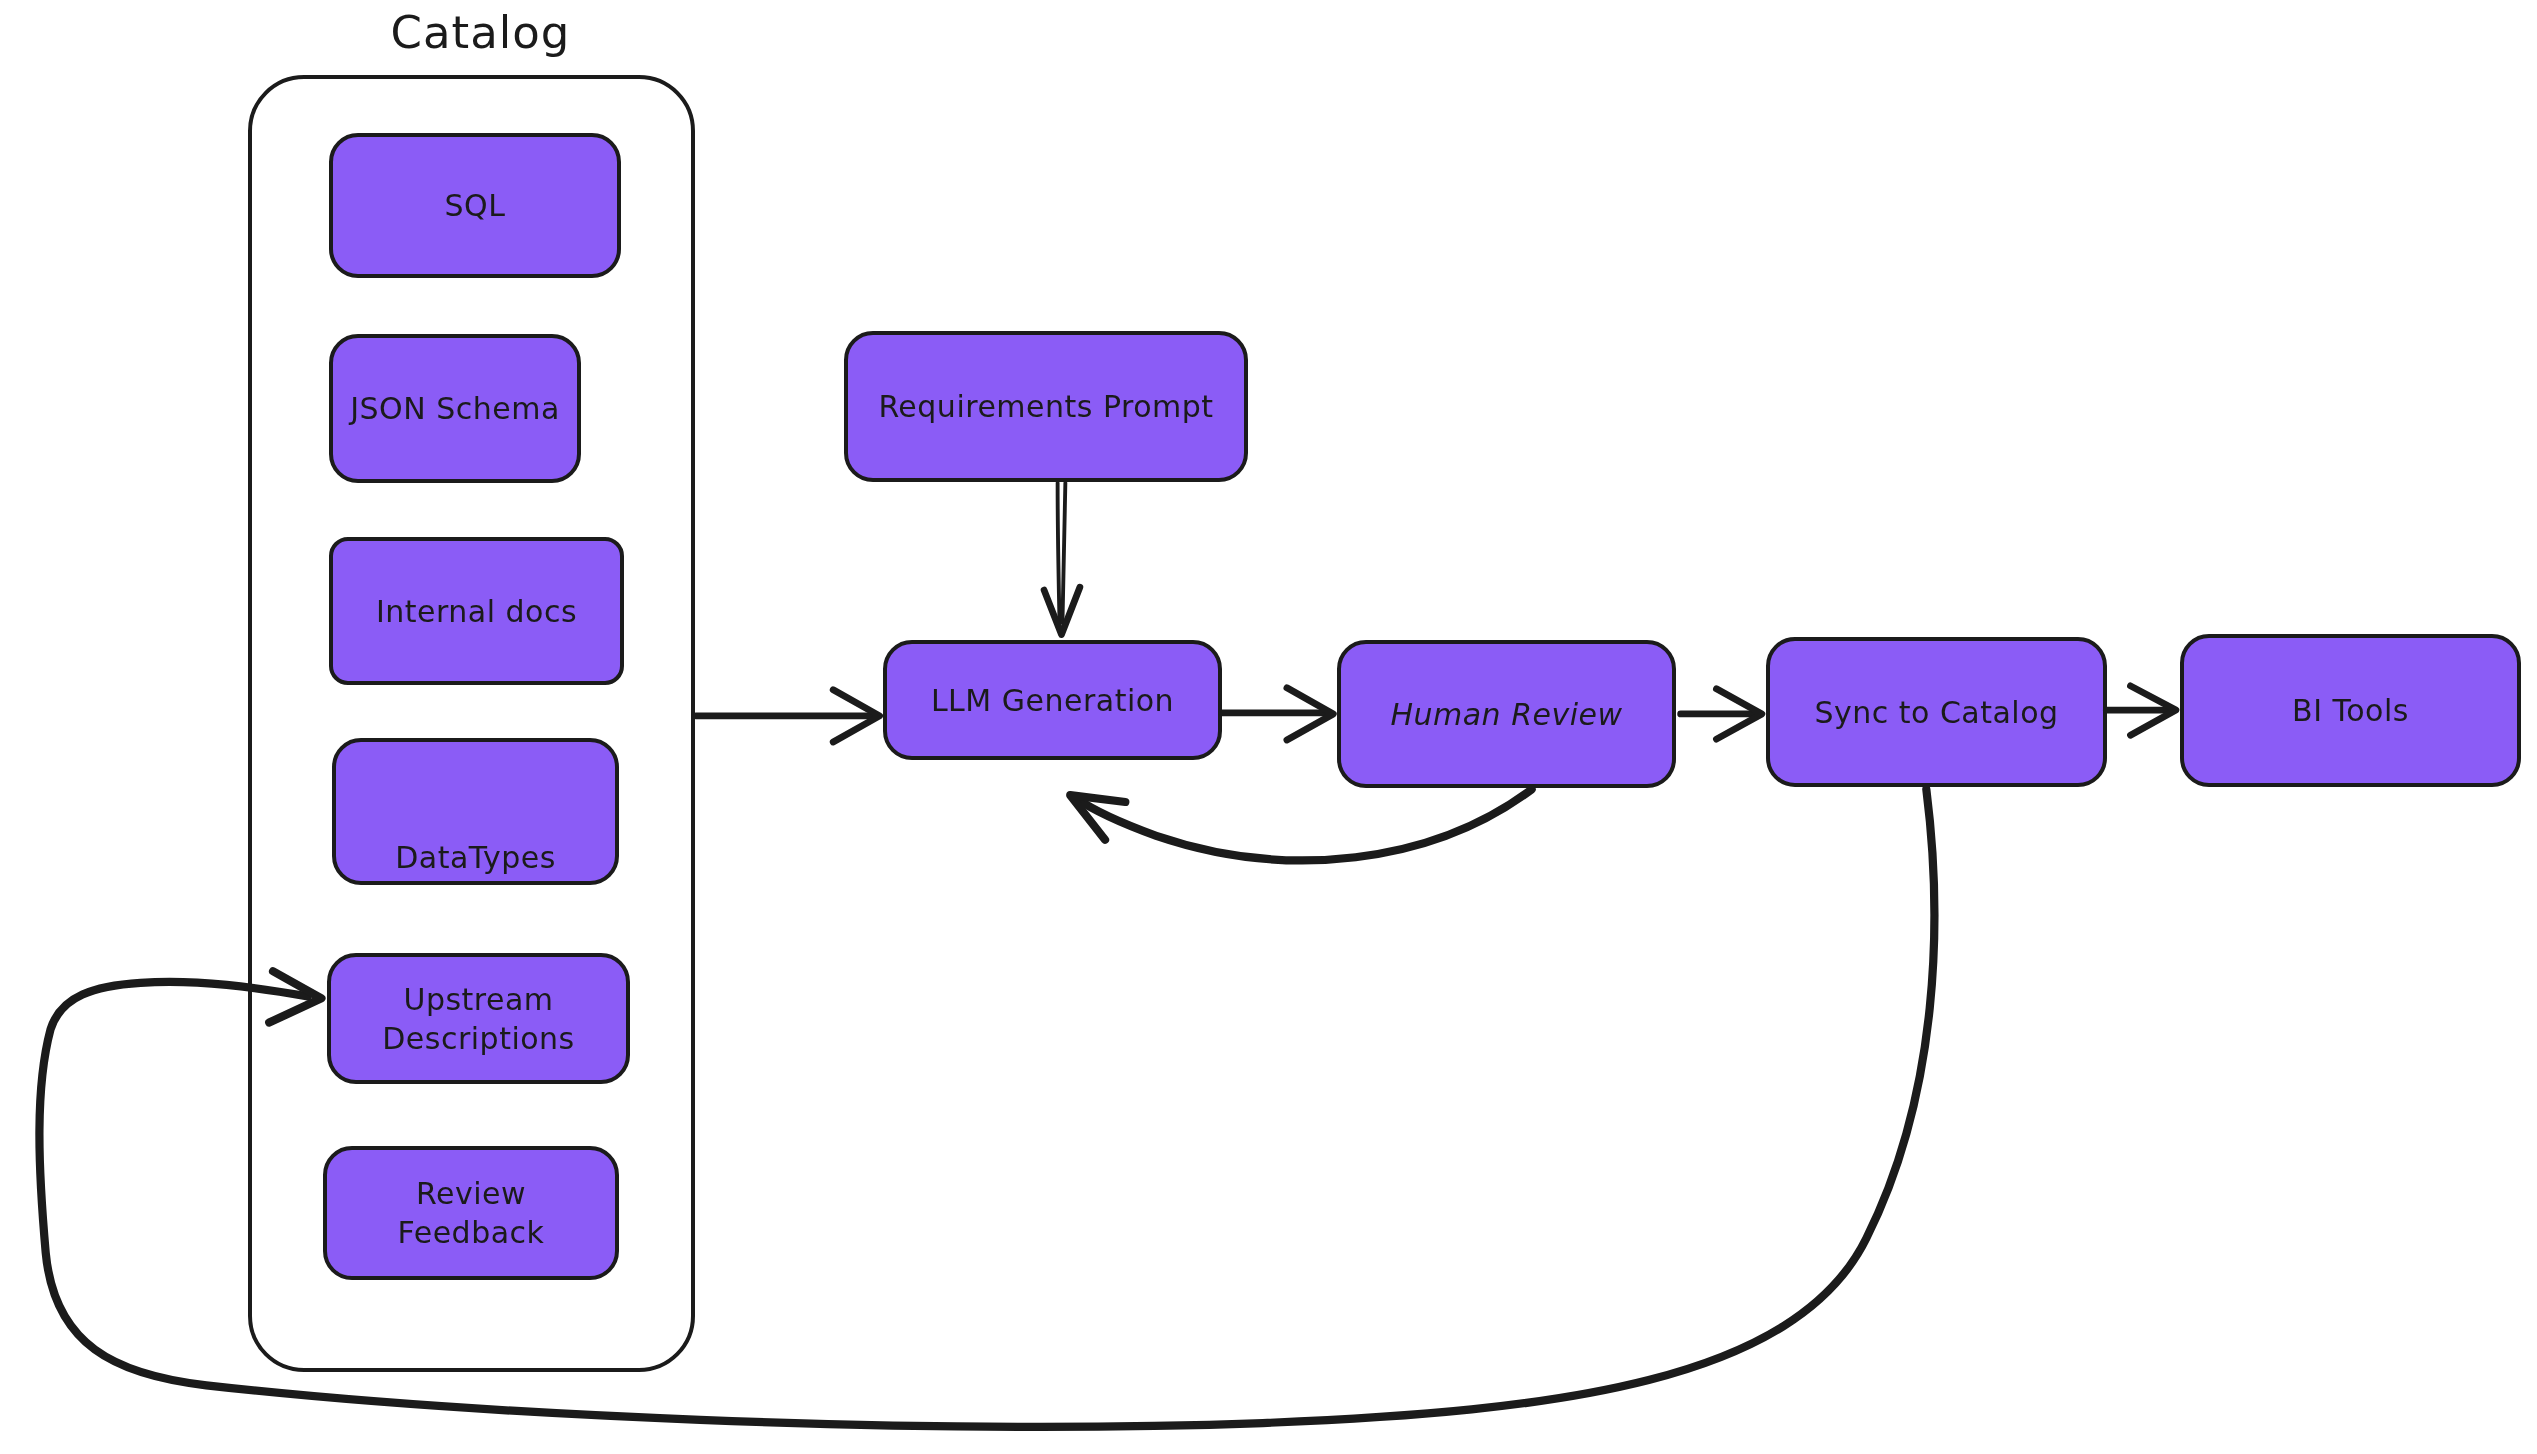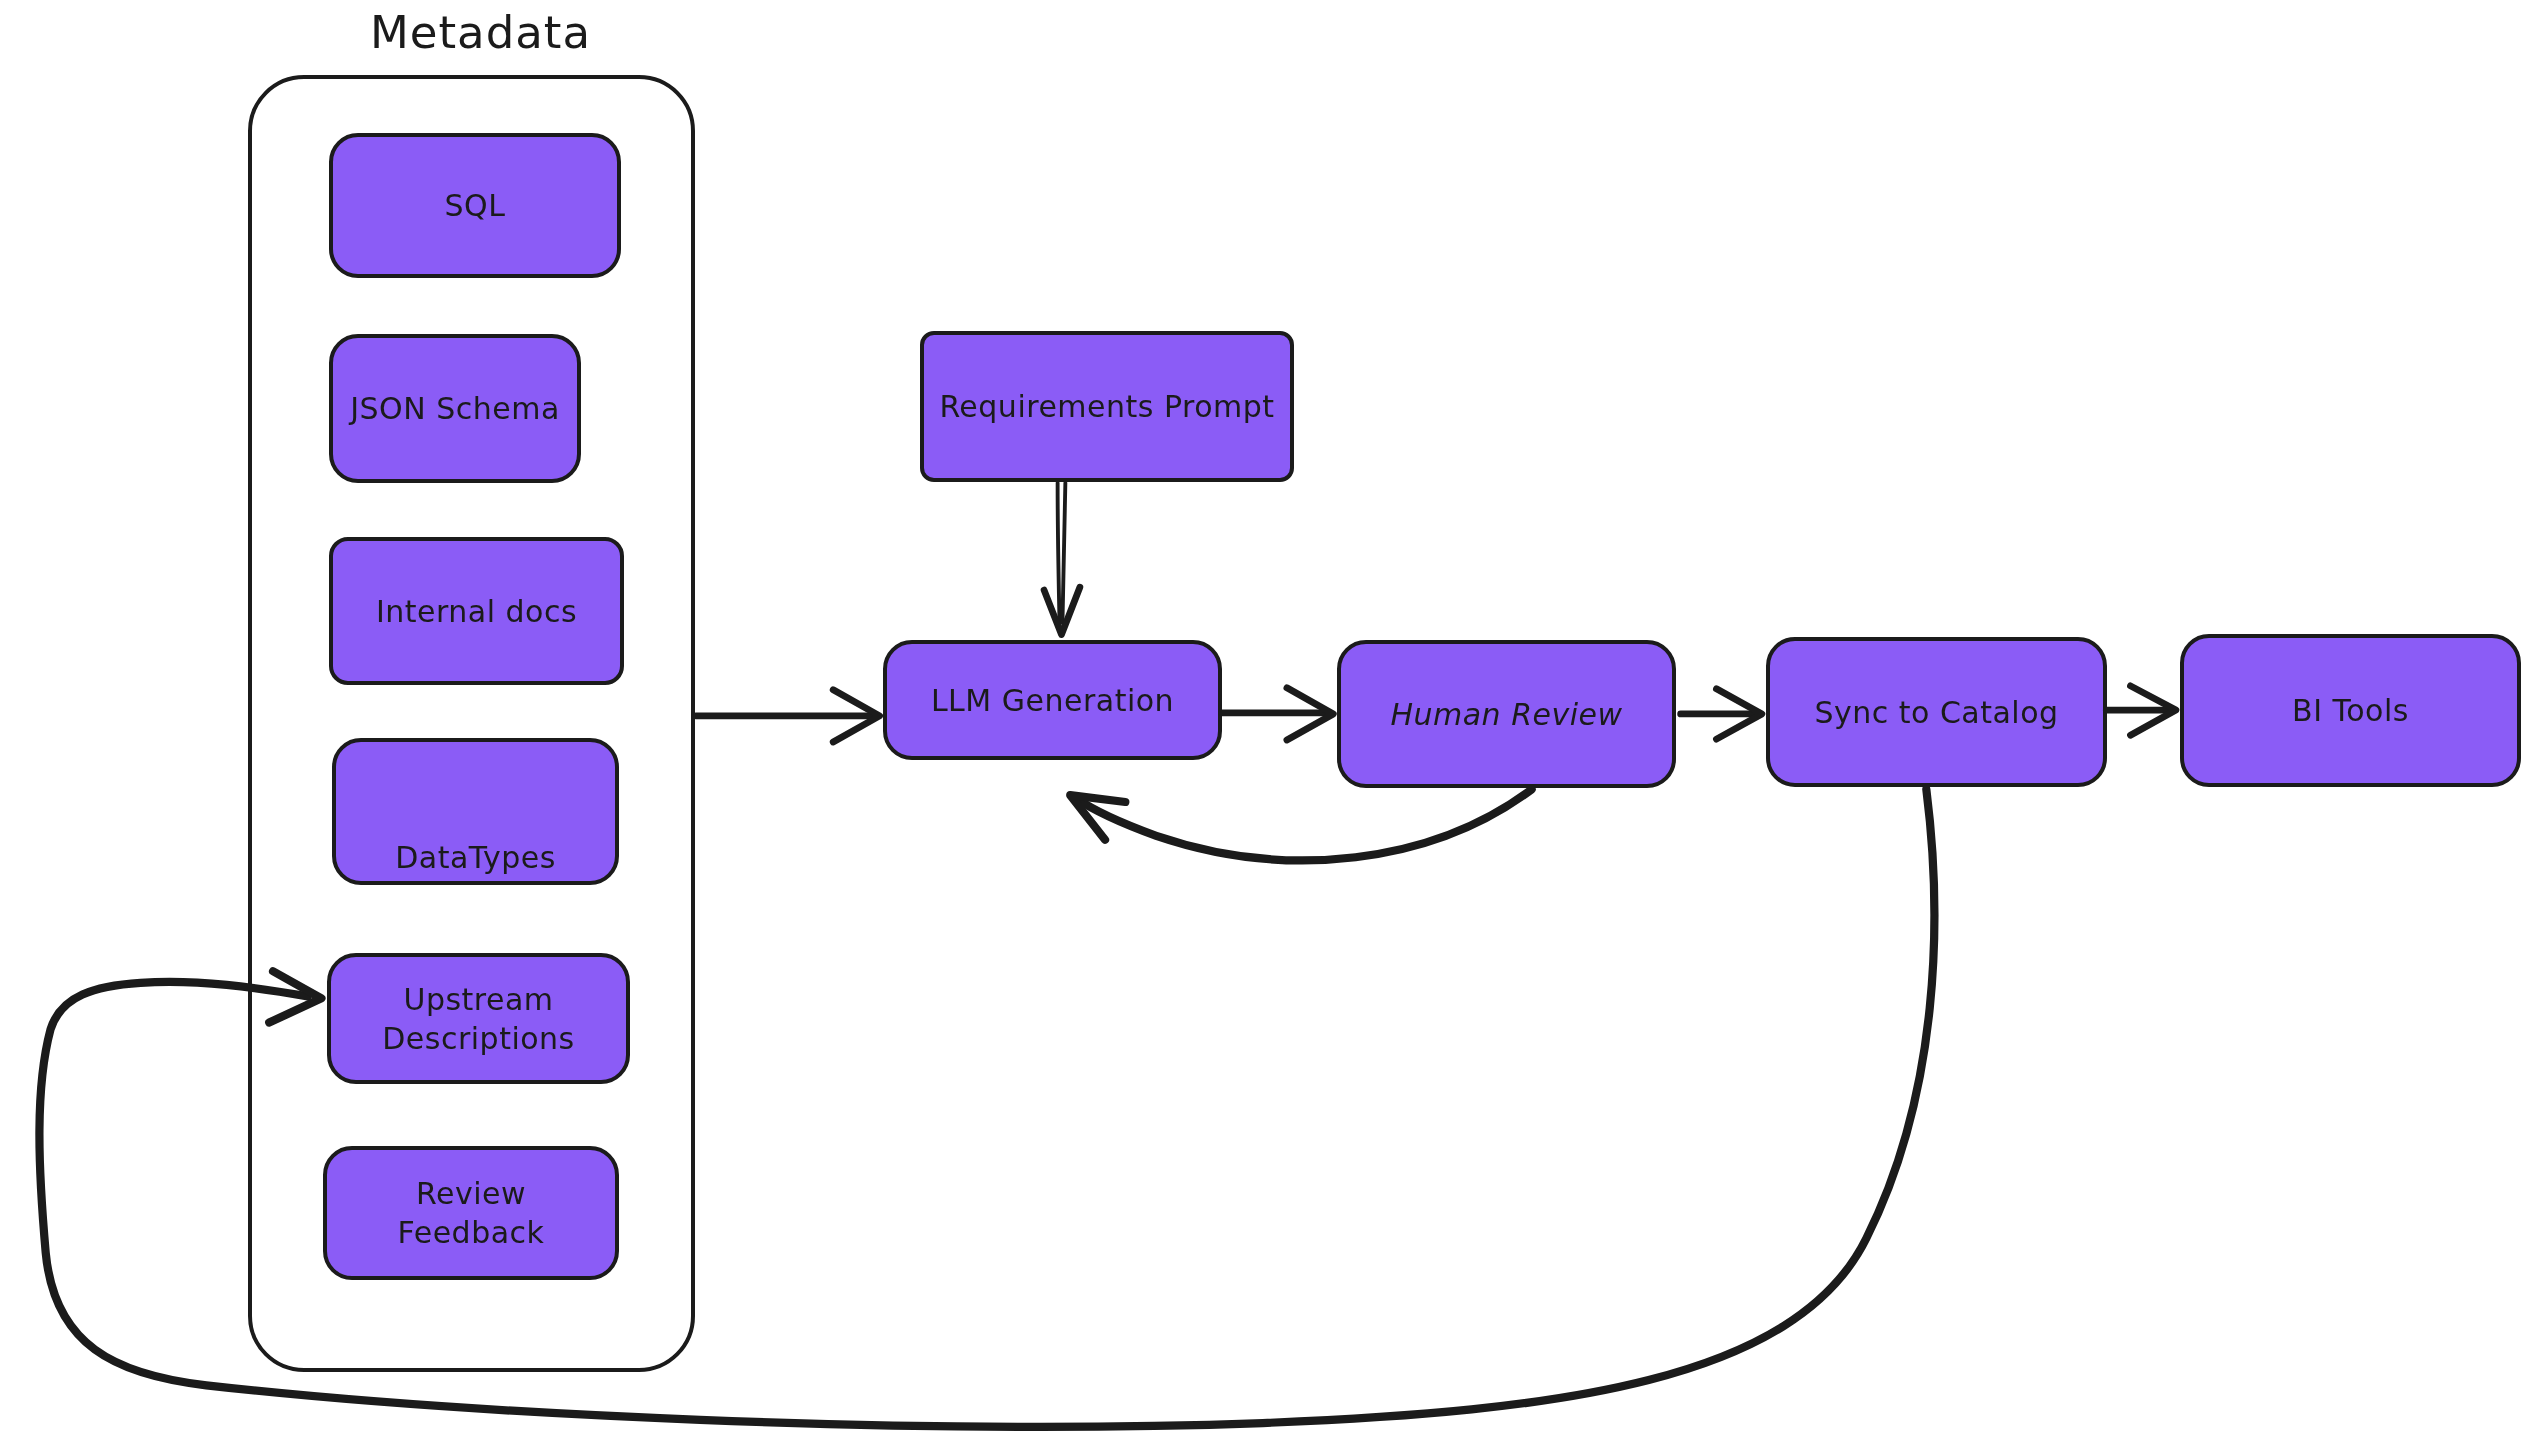--- a/index.html
+++ b/index.html
@@ -31,21 +31,21 @@
   .shaft-thick{stroke-width:8.5px;}
   .shaft-thin{stroke-width:4px;}
   .head{stroke-width:7px;}
   .head-thick{stroke-width:8.5px;}
 </style>
 </head>
 <body>
 
 <div class="canvas">
 
-  <div class="title" style="left:316px;top:5.8px;width:329px;">Metadata</div>
+  <div class="title" style="left:316px;top:5.8px;width:329px;">Catalog</div>
 
   <div class="group" style="left:248px;top:75px;width:447px;height:1297px;"></div>
 
   <div class="node" style="left:329px;top:133px;width:292px;height:145px;">
     <span>SQL</span>
   </div>
 
   <div class="node" style="left:329px;top:334px;width:252px;height:149px;">
     <span>JSON Schema</span>
   </div>
@@ -59,21 +59,21 @@
   </div>
 
   <div class="node" style="left:327px;top:953px;width:303px;height:131px;">
     <span>Upstream Descriptions</span>
   </div>
 
   <div class="node" style="left:323px;top:1146px;width:296px;height:134px;">
     <span>Review Feedback</span>
   </div>
 
-  <div class="node" style="left:920px;top:331px;width:374px;height:151px;border-radius:14px;">
+  <div class="node" style="left:844px;top:331px;width:404px;height:151px;">
     <span>Requirements Prompt</span>
   </div>
 
   <div class="node" style="left:883px;top:640px;width:339px;height:120px;">
     <span>LLM Generation</span>
   </div>
 
   <div class="node" style="left:1337px;top:640px;width:339px;height:148px;font-style:italic;">
     <span>Human Review</span>
   </div>

